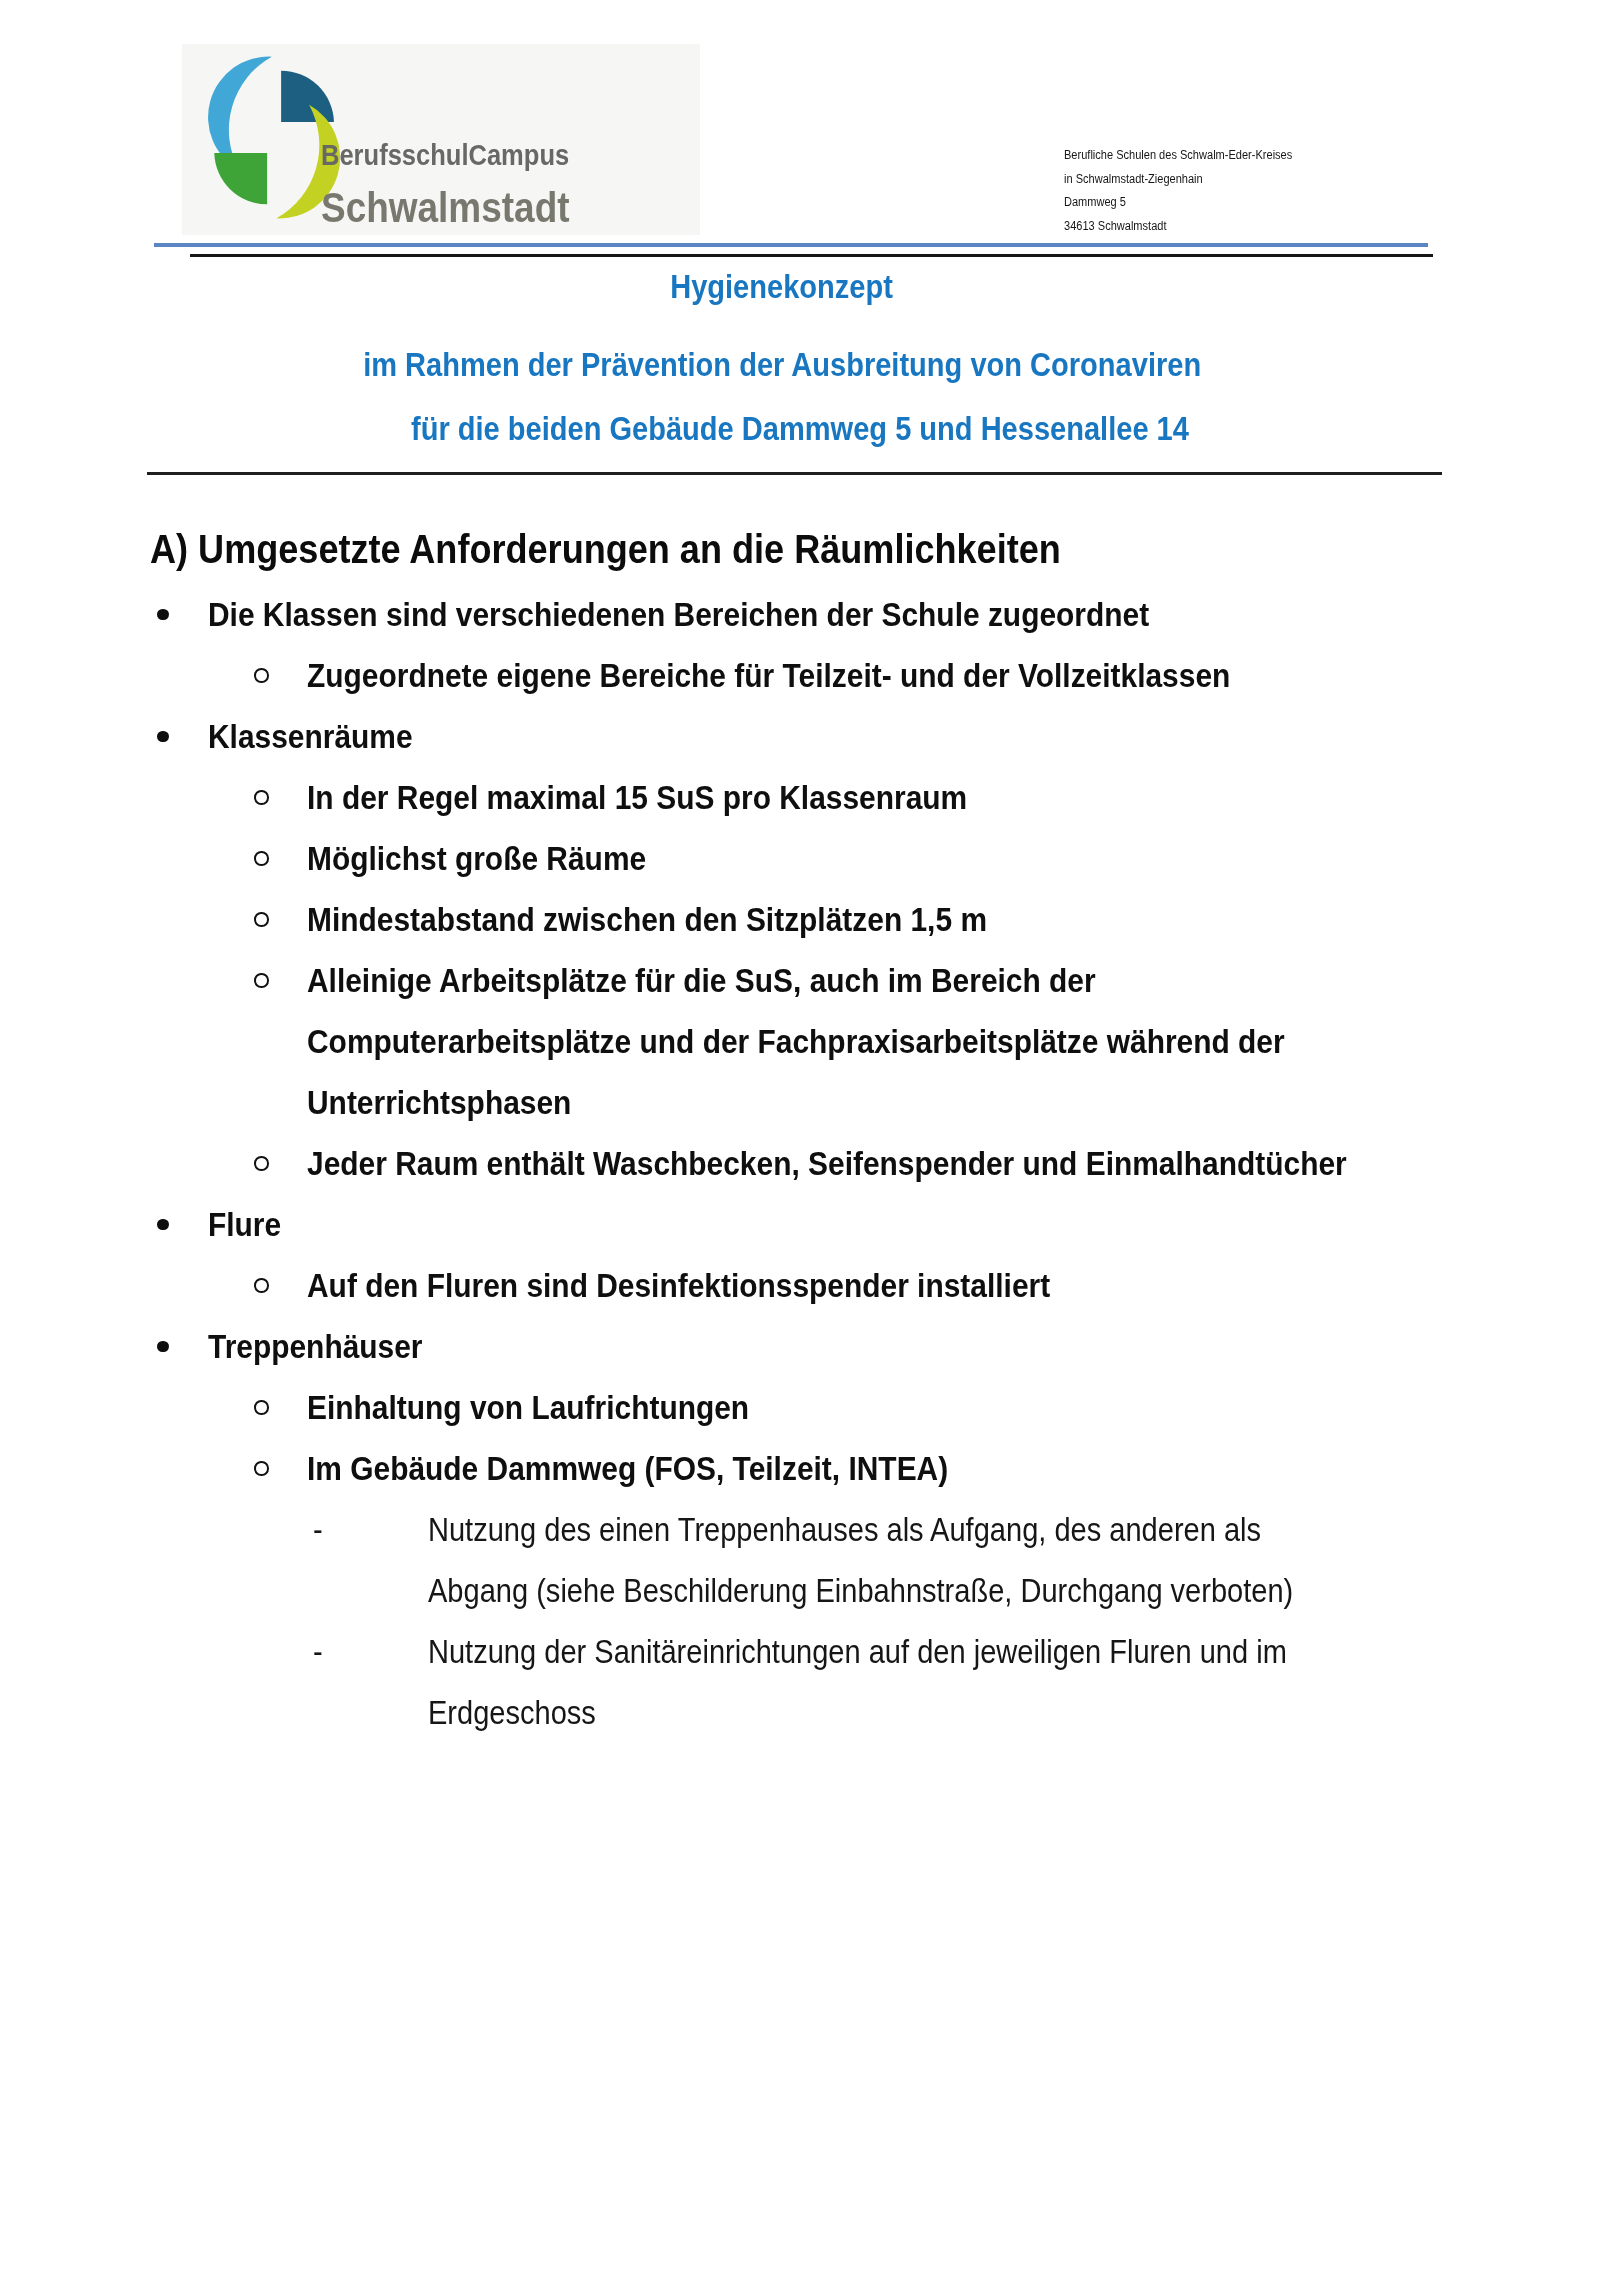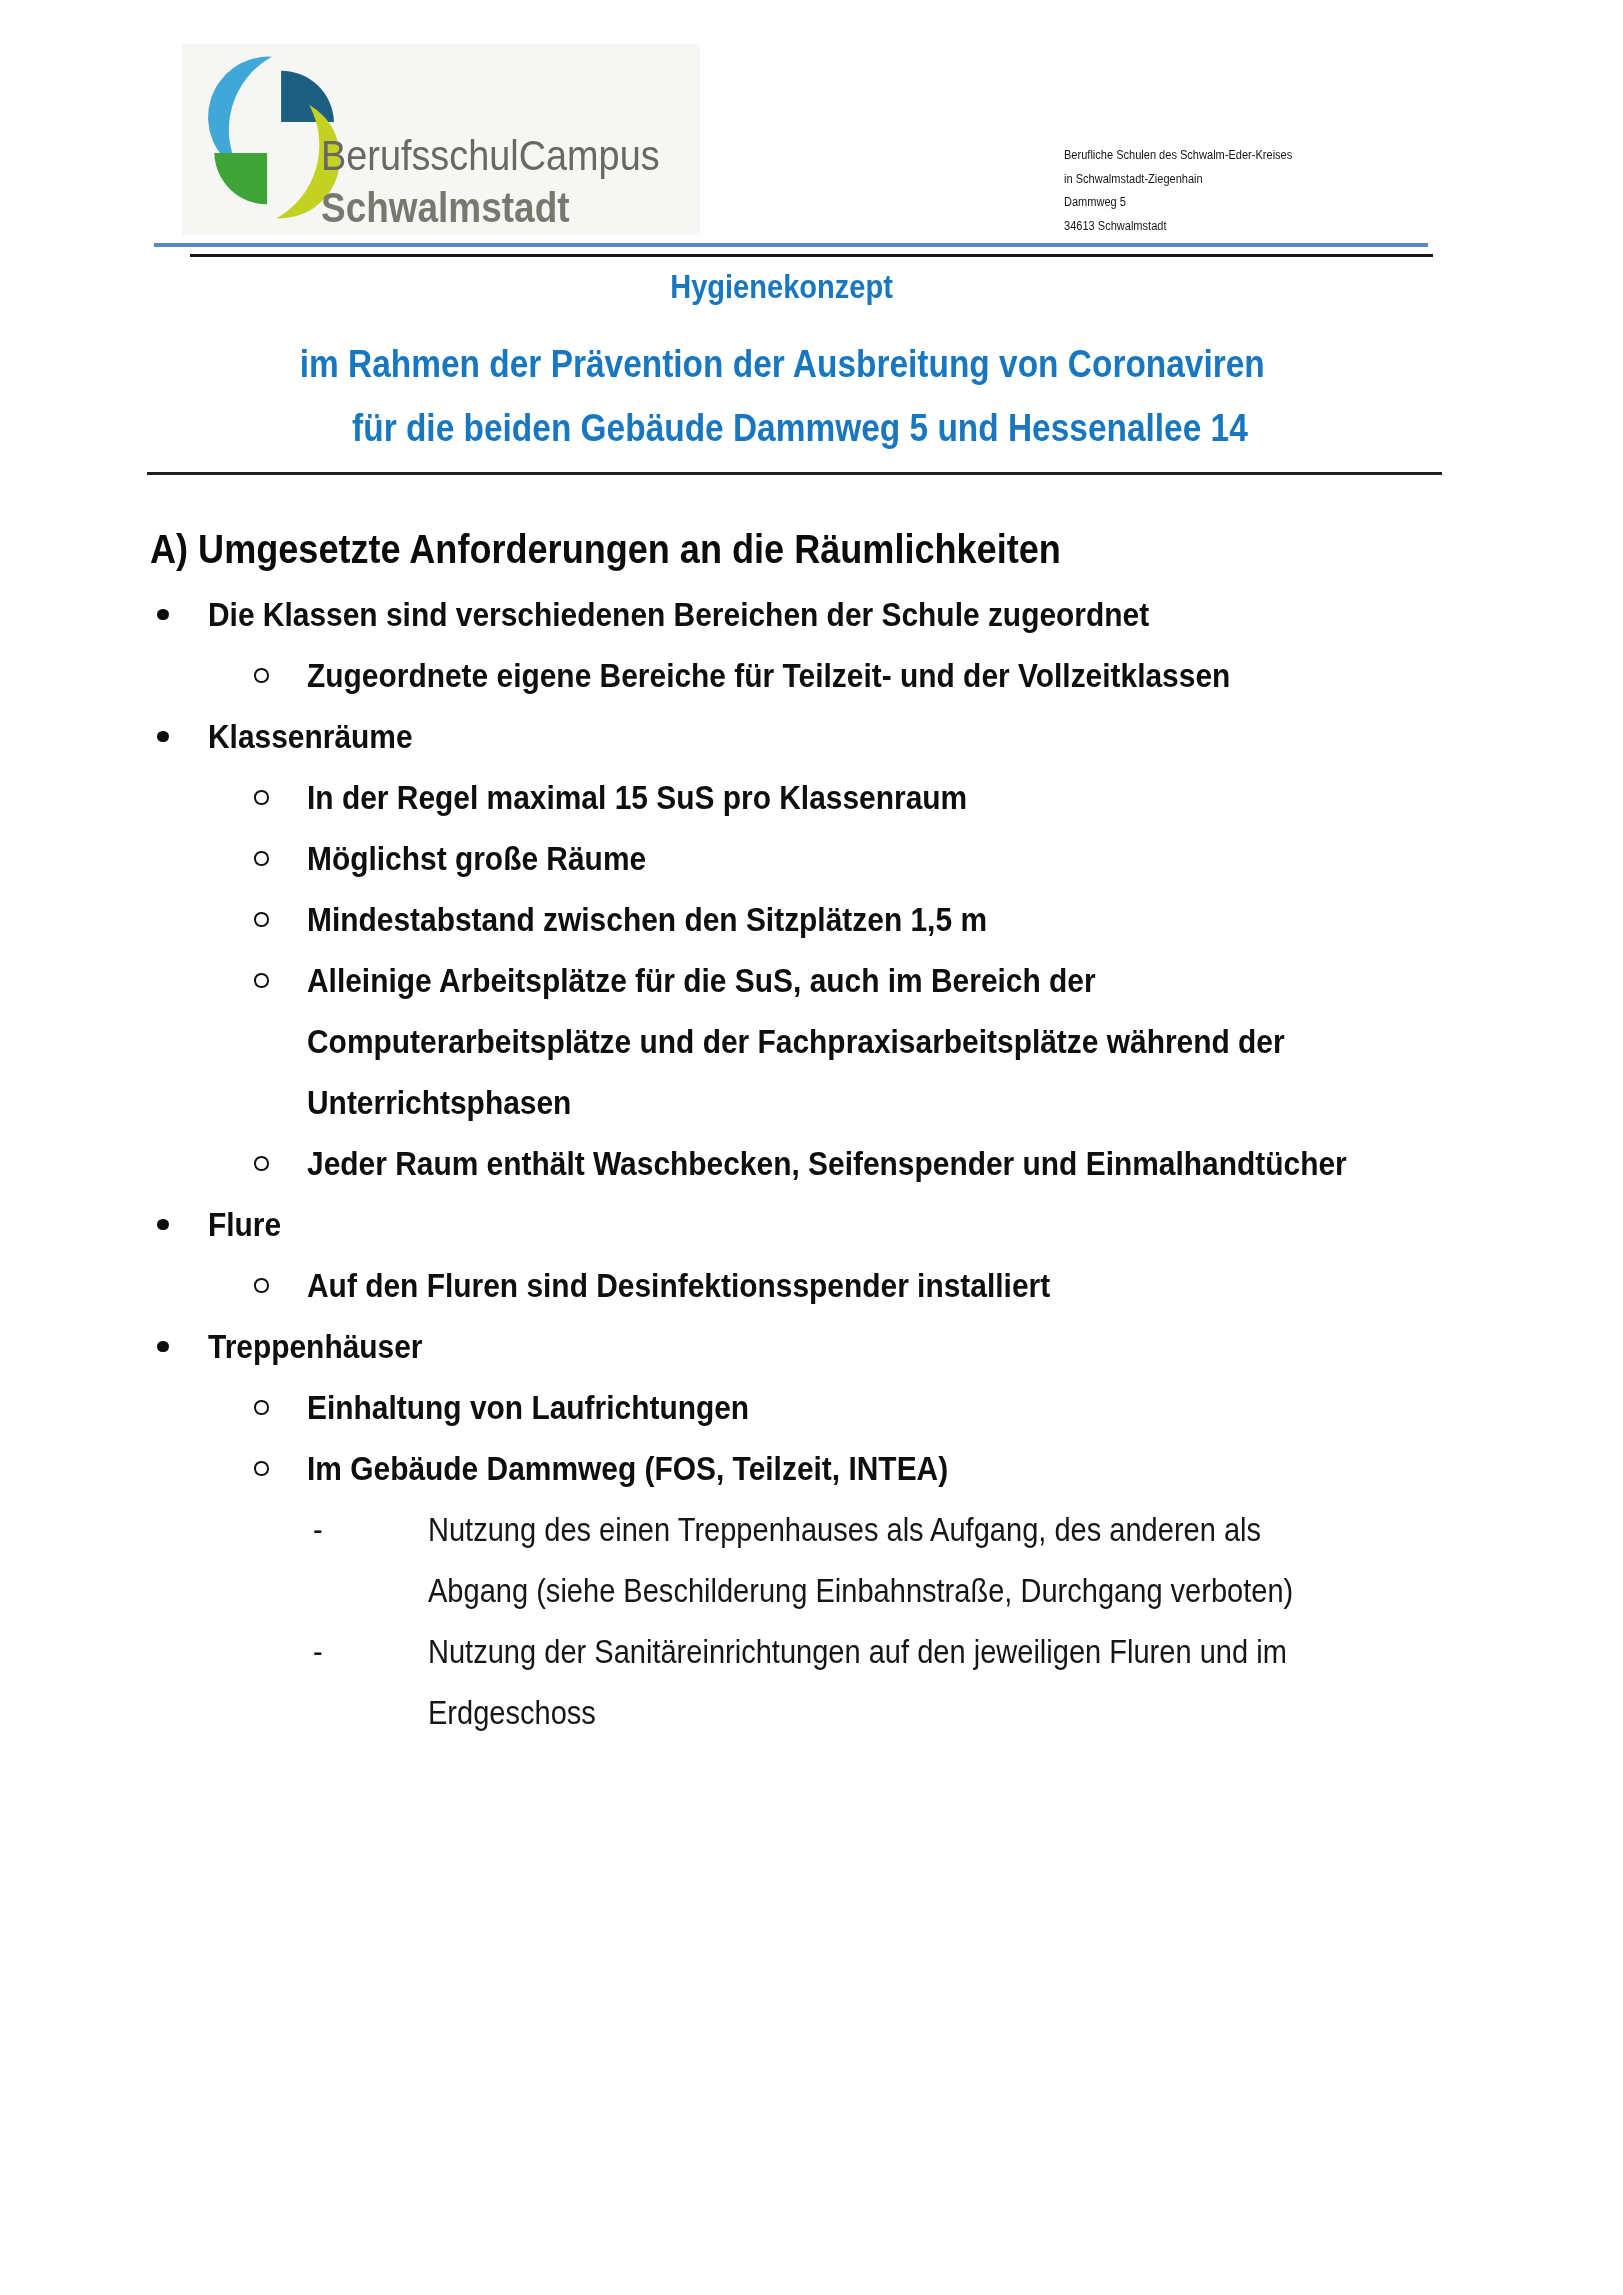--- a/index.html
+++ b/index.html
@@ -14,21 +14,21 @@
   .cond-c { display:inline-block; transform:scaleX(0.88); transform-origin:50% 50%; white-space:nowrap; }
 
   
   .logo-box {
     position:absolute; left:182px; top:44px; width:518px; height:191px;
     background:#f6f6f4;
   }
   .logo-mark { position:absolute; left:18.3px; top:7.9px; width:156px; height:171px; }
   .logo-title {
     position:absolute; left:139px; top:90px;
-    font-size:43px; font-weight:400; color:#686865; line-height:43px;
+    font-size:29px; font-weight:700; color:#686865; line-height:43px;
   }
   .logo-sub {
     position:absolute; left:139px; top:143px;
     font-size:42px; font-weight:700; color:#78786F; line-height:42px;
   }
   .address {
     position:absolute; left:1064px; top:144px;
     font-size:12px; line-height:23.6px; color:#161616;
   }
   .address div { white-space:nowrap; }
@@ -37,21 +37,21 @@
   
   .rule { position:absolute; }
   .rule-blue   { left:154px; top:243px; width:1274px; height:3.9px; }
   .rule-black1 { left:190px; top:254px; width:1243px; height:2.6px; }
   .rule-black2 { left:147px; top:472px; width:1295px; height:3.3px; }
 
   
   .doc-title, .doc-sub { position:absolute; left:0; right:59px; text-align:center; }
   .doc-title { top:263px; font-size:33px; font-weight:700; line-height:48px; }
   .doc-sub1  { top:341px; }
-  .doc-sub   { font-size:38px; font-weight:700; line-height:47px; }
+  .doc-sub   { font-size:33px; font-weight:700; line-height:47px; }
   .doc-sub2  { top:405px; }
 
   
   .sec-heading {
     position:absolute; left:150px; top:522px;
     font-size:41px; font-weight:700; color:#0c0c0c; line-height:55px;
   }
   .list { position:absolute; left:0; top:584px; width:1623px; }
   .row { position:relative; height:61px; display:flex; align-items:center; }
   .txt { font-weight:700; font-size:34px; color:#0f0f0f; }

